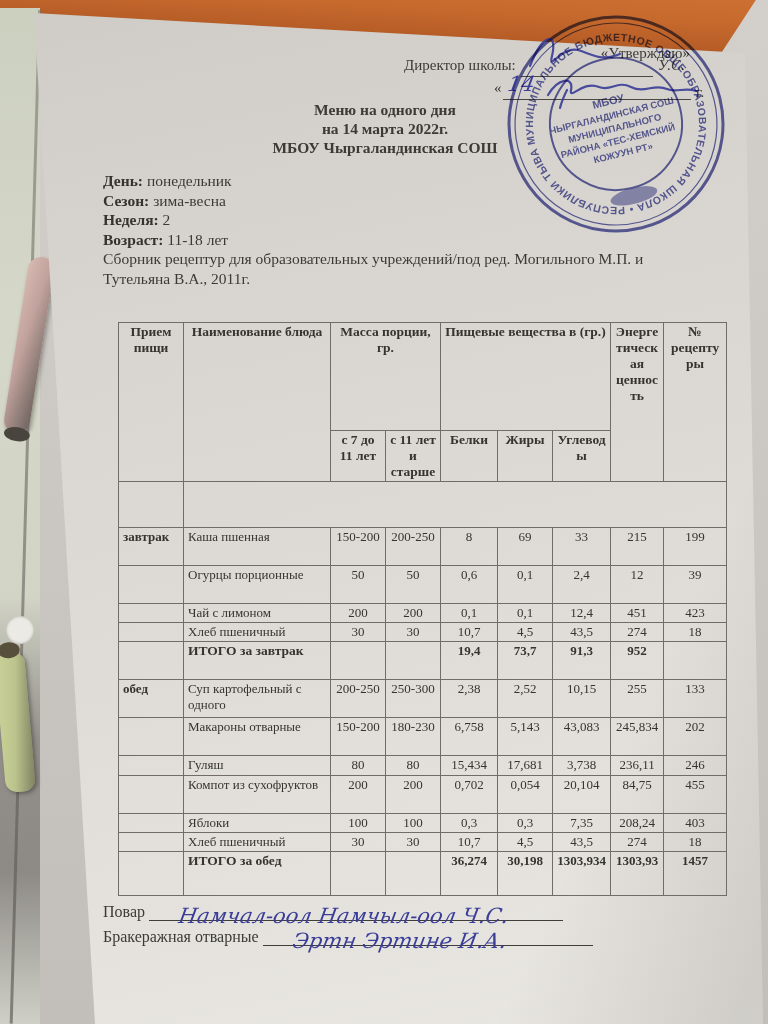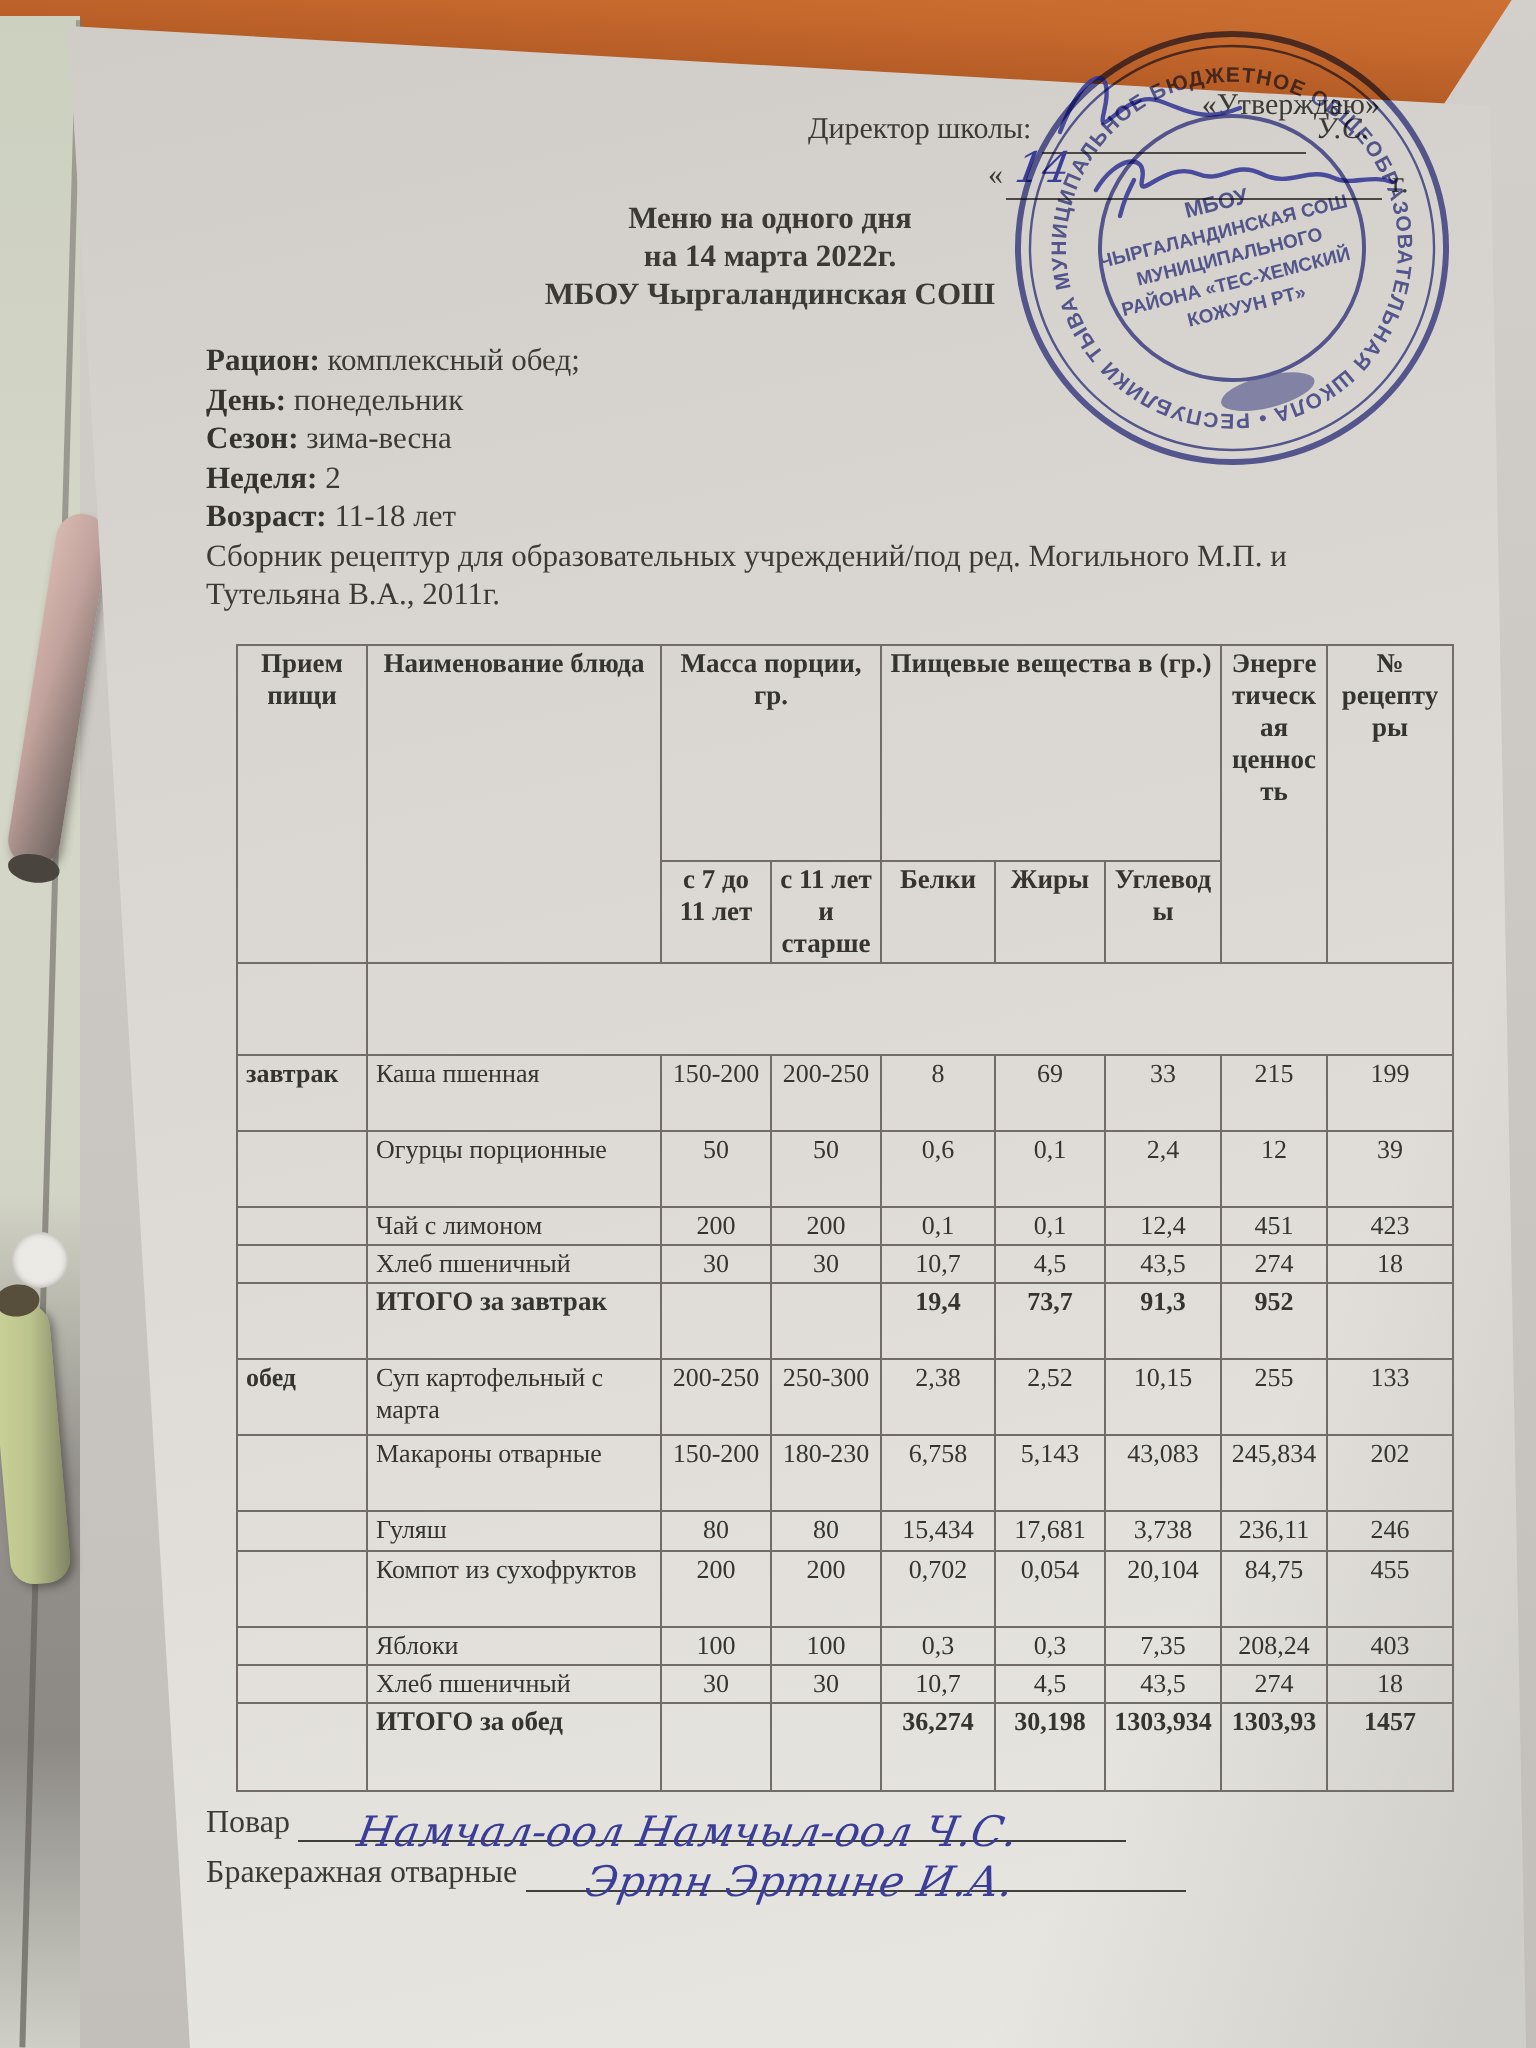--- a/index.html
+++ b/index.html
@@ -136,21 +136,20 @@
       <ellipse cx="116" cy="190" rx="24" ry="8" fill="#474b9e" opacity="0.65"></ellipse>
     </svg>
 
     <div class="title">
       <div>Меню на одного дня</div>
       <div>на 14 марта 2022г.</div>
       <div>МБОУ Чыргаландинская СОШ</div>
     </div>
 
     <div class="info">
-      <div><b>Рацион:</b> <span>комплексный обед;</span></div>
       <div><b>День:</b> <span>понедельник</span></div>
       <div><b>Сезон:</b> <span>зима-весна</span></div>
       <div><b>Неделя:</b> <span>2</span></div>
       <div><b>Возраст:</b> <span>11-18 лет</span></div>
       <div>Сборник рецептур для образовательных учреждений/под ред. Могильного М.П. и Тутельяна В.А., 2011г.</div>
     </div>
 
     <table class="menu">
       <colgroup>
         <col style="width:65px">
@@ -235,21 +234,21 @@
             <td class="num"></td>
             <td class="num"></td>
             <td class="num">19,4</td>
             <td class="num">73,7</td>
             <td class="num">91,3</td>
             <td class="num">952</td>
             <td class="num"></td>
           </tr>
           <tr style="height: 38px;">
             <td class="meal">обед</td>
-            <td class="dish">Суп картофельный с марта</td>
+            <td class="dish">Суп картофельный с одного</td>
             <td class="num">200-250</td>
             <td class="num">250-300</td>
             <td class="num">2,38</td>
             <td class="num">2,52</td>
             <td class="num">10,15</td>
             <td class="num">255</td>
             <td class="num">133</td>
           </tr>
           <tr style="height: 38px; padding-left: 35px;">
             <td class="meal"></td>

